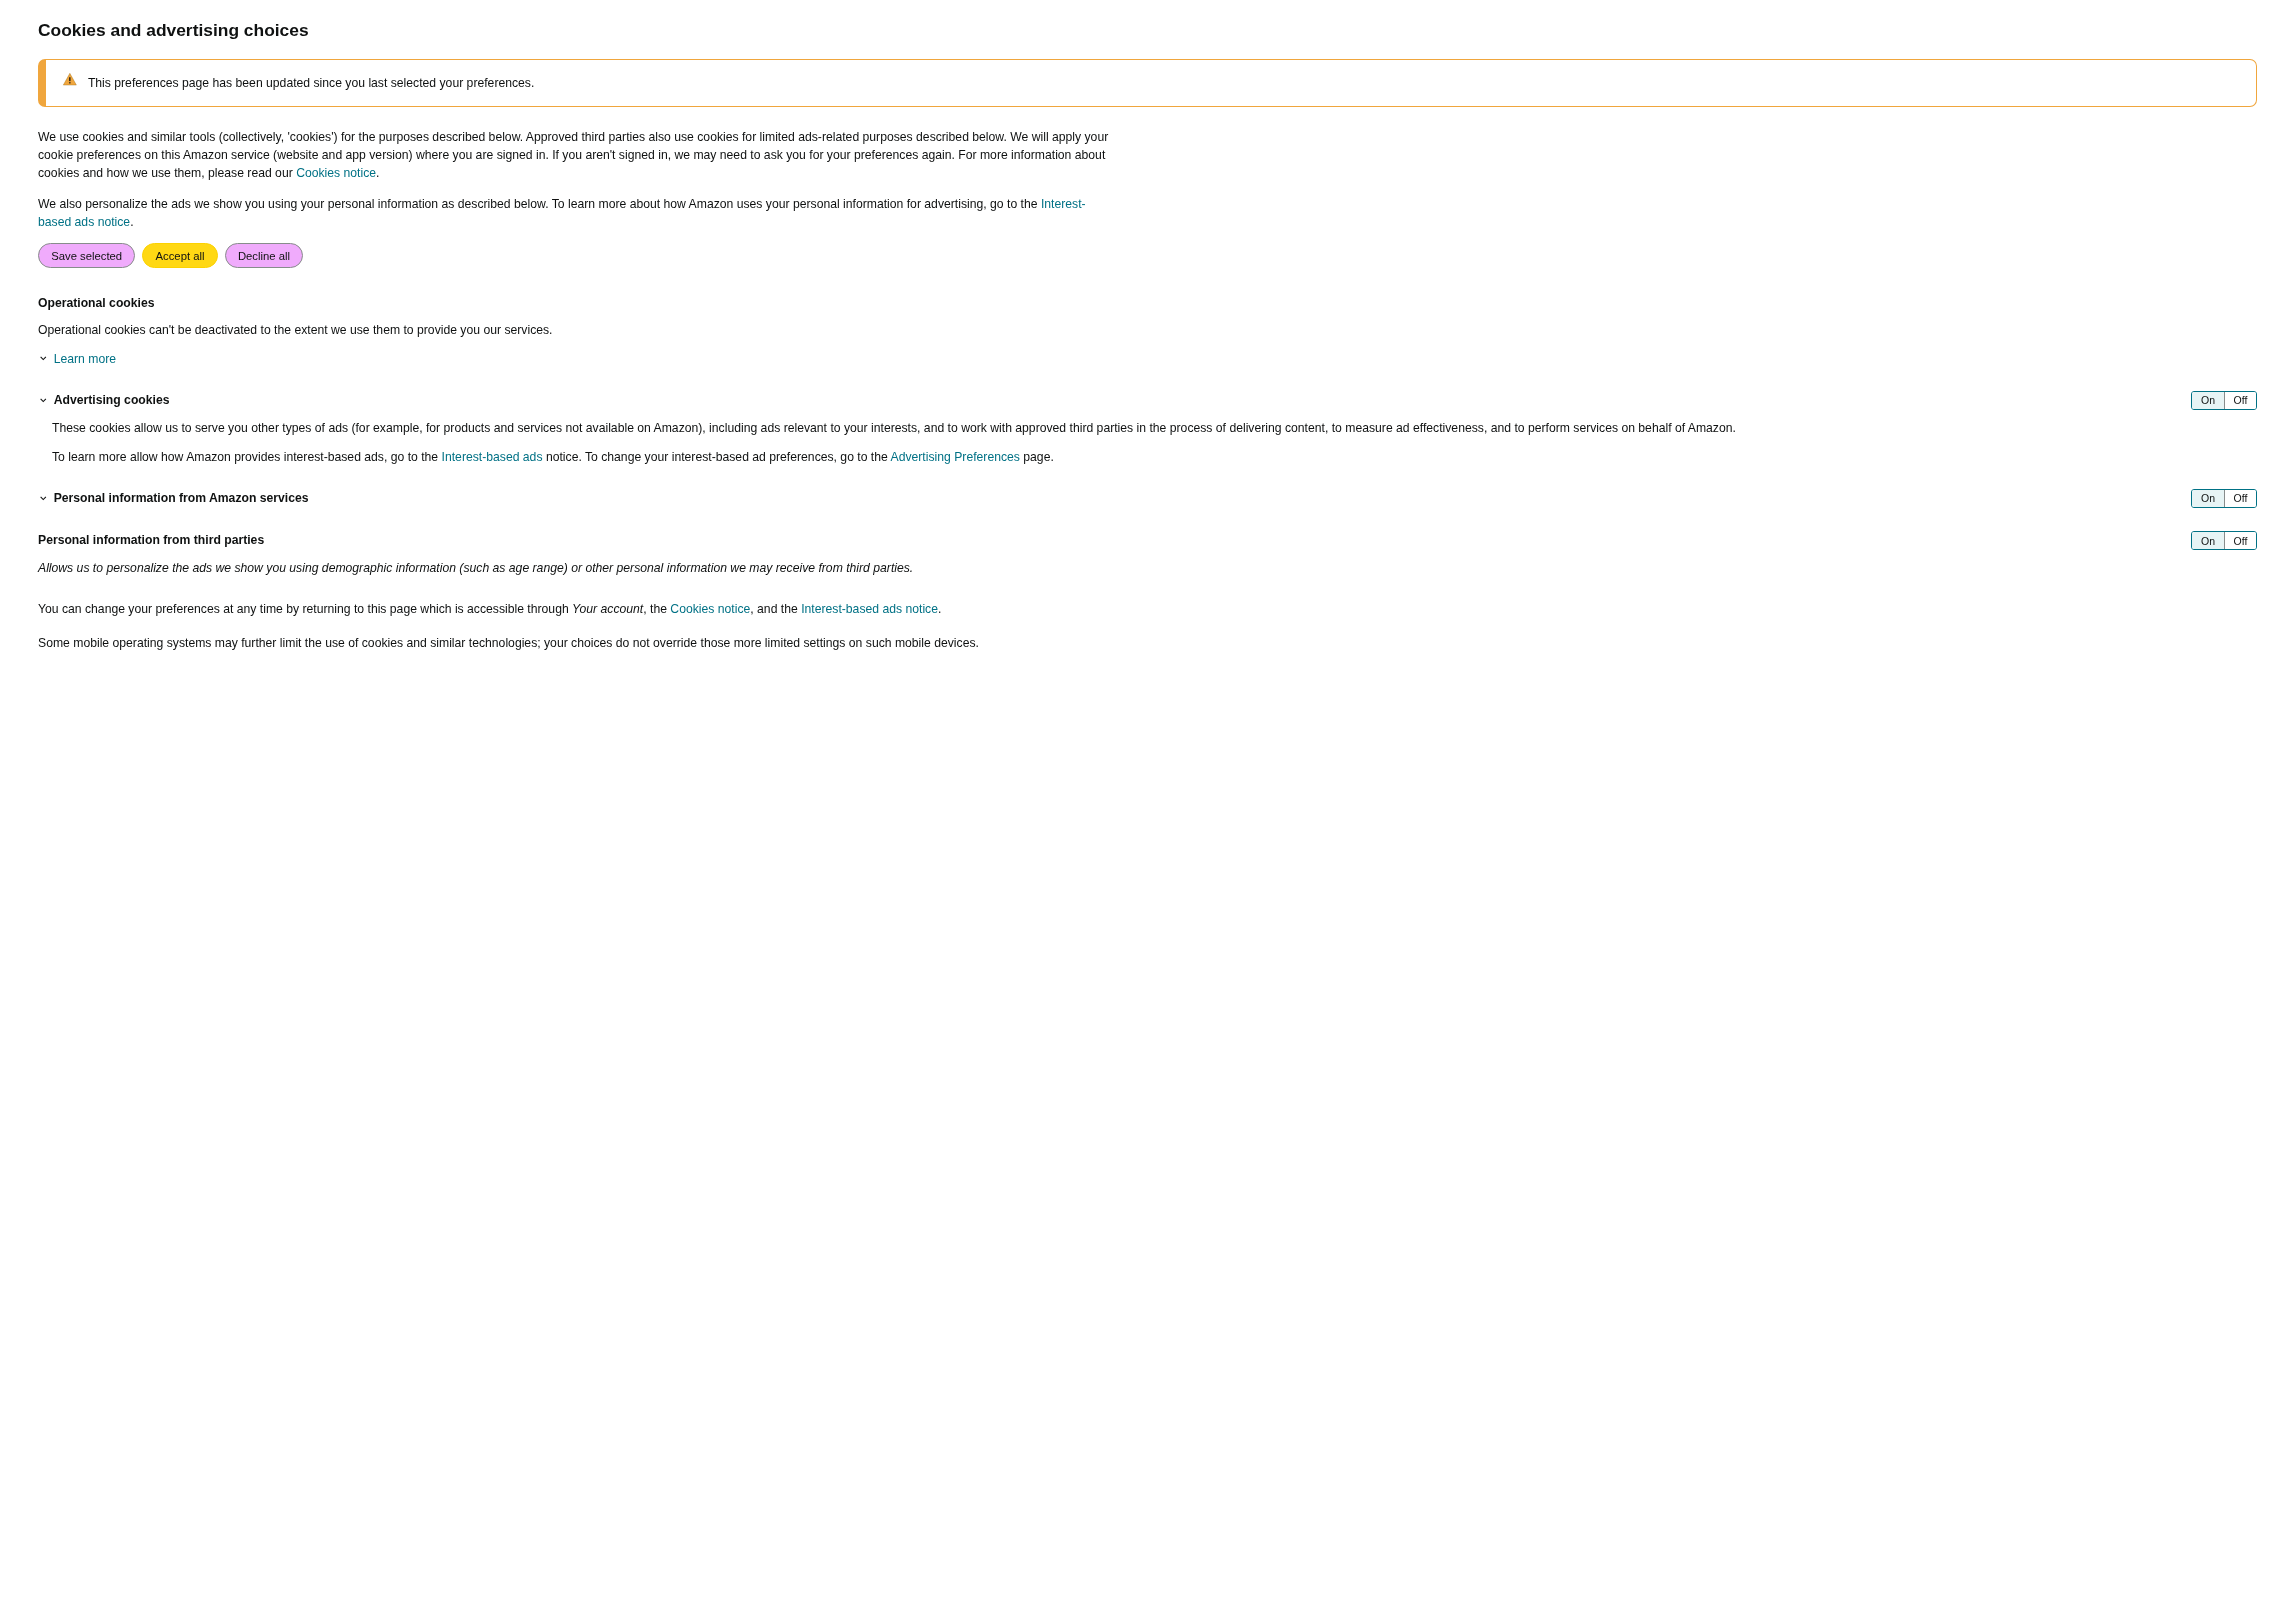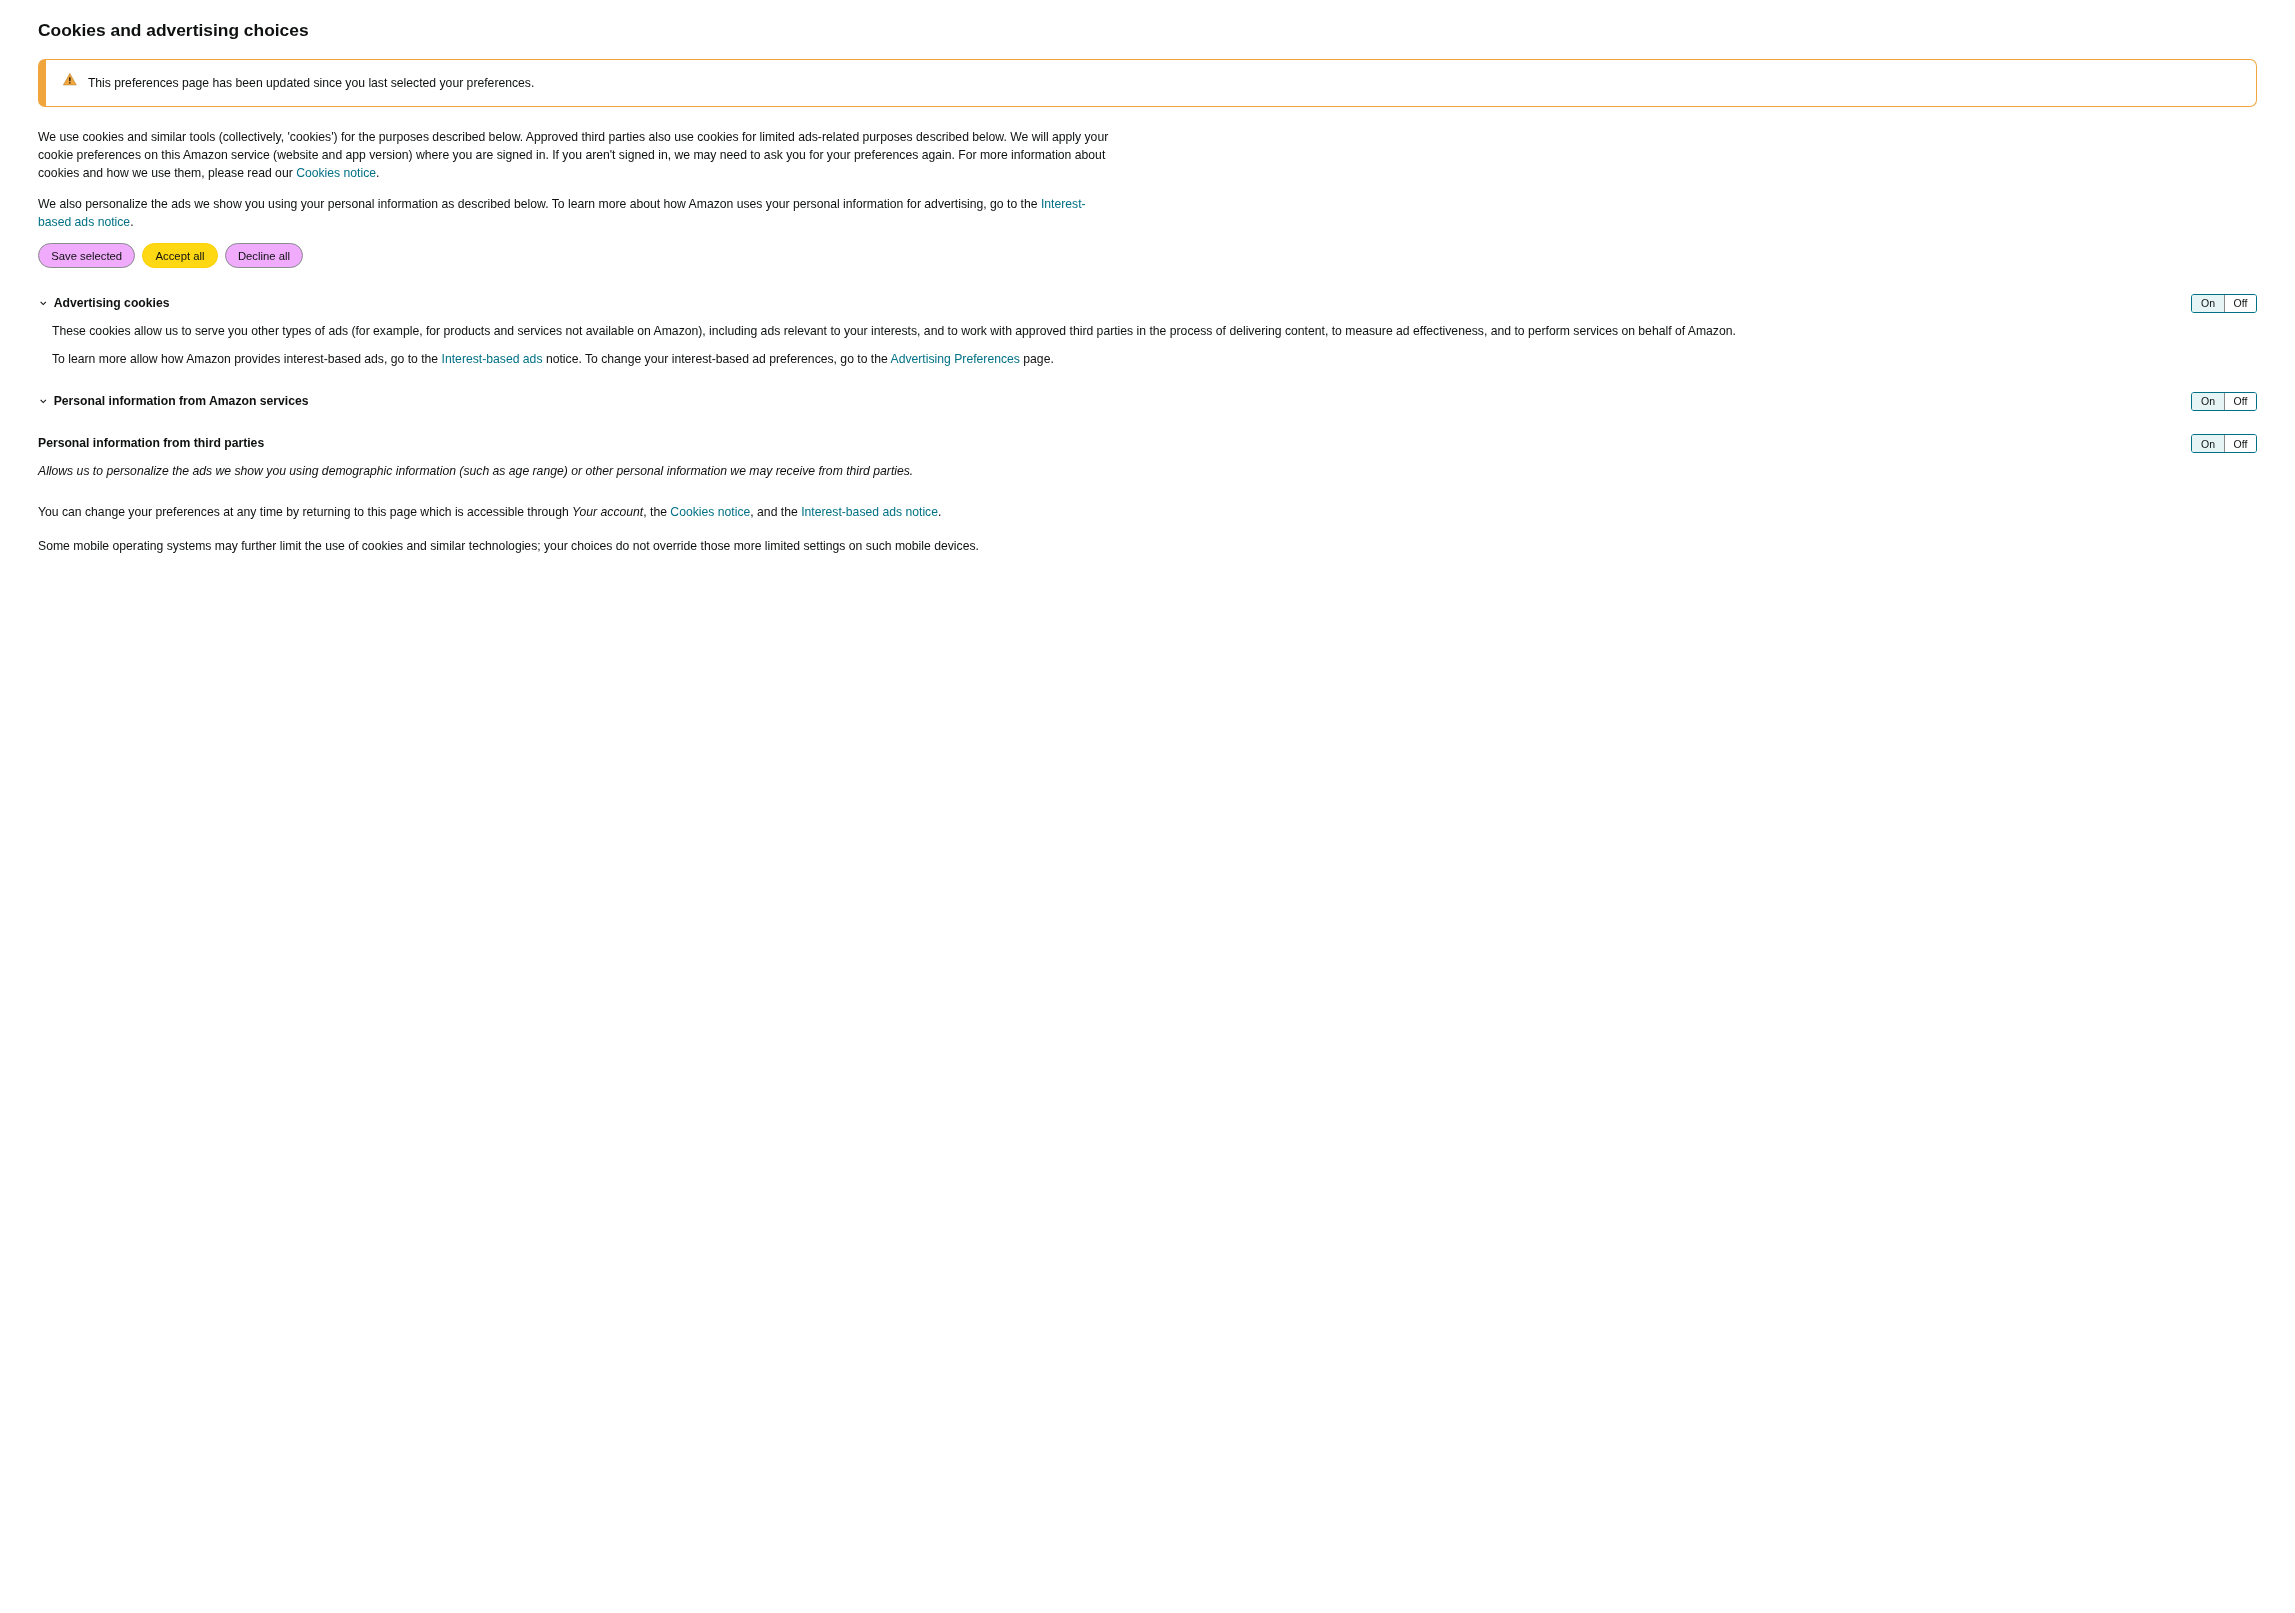--- a/index.html
+++ b/index.html
@@ -152,20 +152,36 @@
   <span>We also personalize the ads we show you using your personal information as described below. To learn more about how Amazon uses your personal information for advertising, go to the </span><a class="link">Interest-based ads notice</a><span>.</span>
 </p>
 
 <div class="button-row">
   <button class="btn">Save selected</button>
   <button class="btn primary">Accept all</button>
   <button class="btn">Decline all</button>
 </div>
 
 <div class="section">
+  <div class="section-header">
+    <div class="section-title-wrap">
+      <span class="section-title">Operational cookies</span>
+    </div>
+  </div>
+  <div class="section-body">
+    <p>Operational cookies can't be deactivated to the extent we use them to provide you our services.</p>
+    <div class="learn-more-row">
+      <span class="chevron">
+        <svg width="10.5" height="10.5" viewBox="0 0 24 24">
+            <path d="M6 9l6 6 6-6" fill="none" stroke="#0F1111" stroke-width="2.5"></path>
+          </svg>
+      </span>
+      <a class="link">Learn more</a>
+    </div>
+  </div>
 </div>
 
 <div class="section">
   <div class="section-header">
     <div class="section-title-wrap">
       <span class="chevron">
         <svg width="10.5" height="10.5" viewBox="0 0 24 24">
             <path d="M6 9l6 6 6-6" fill="none" stroke="#0F1111" stroke-width="2.5"></path>
           </svg>
       </span>

